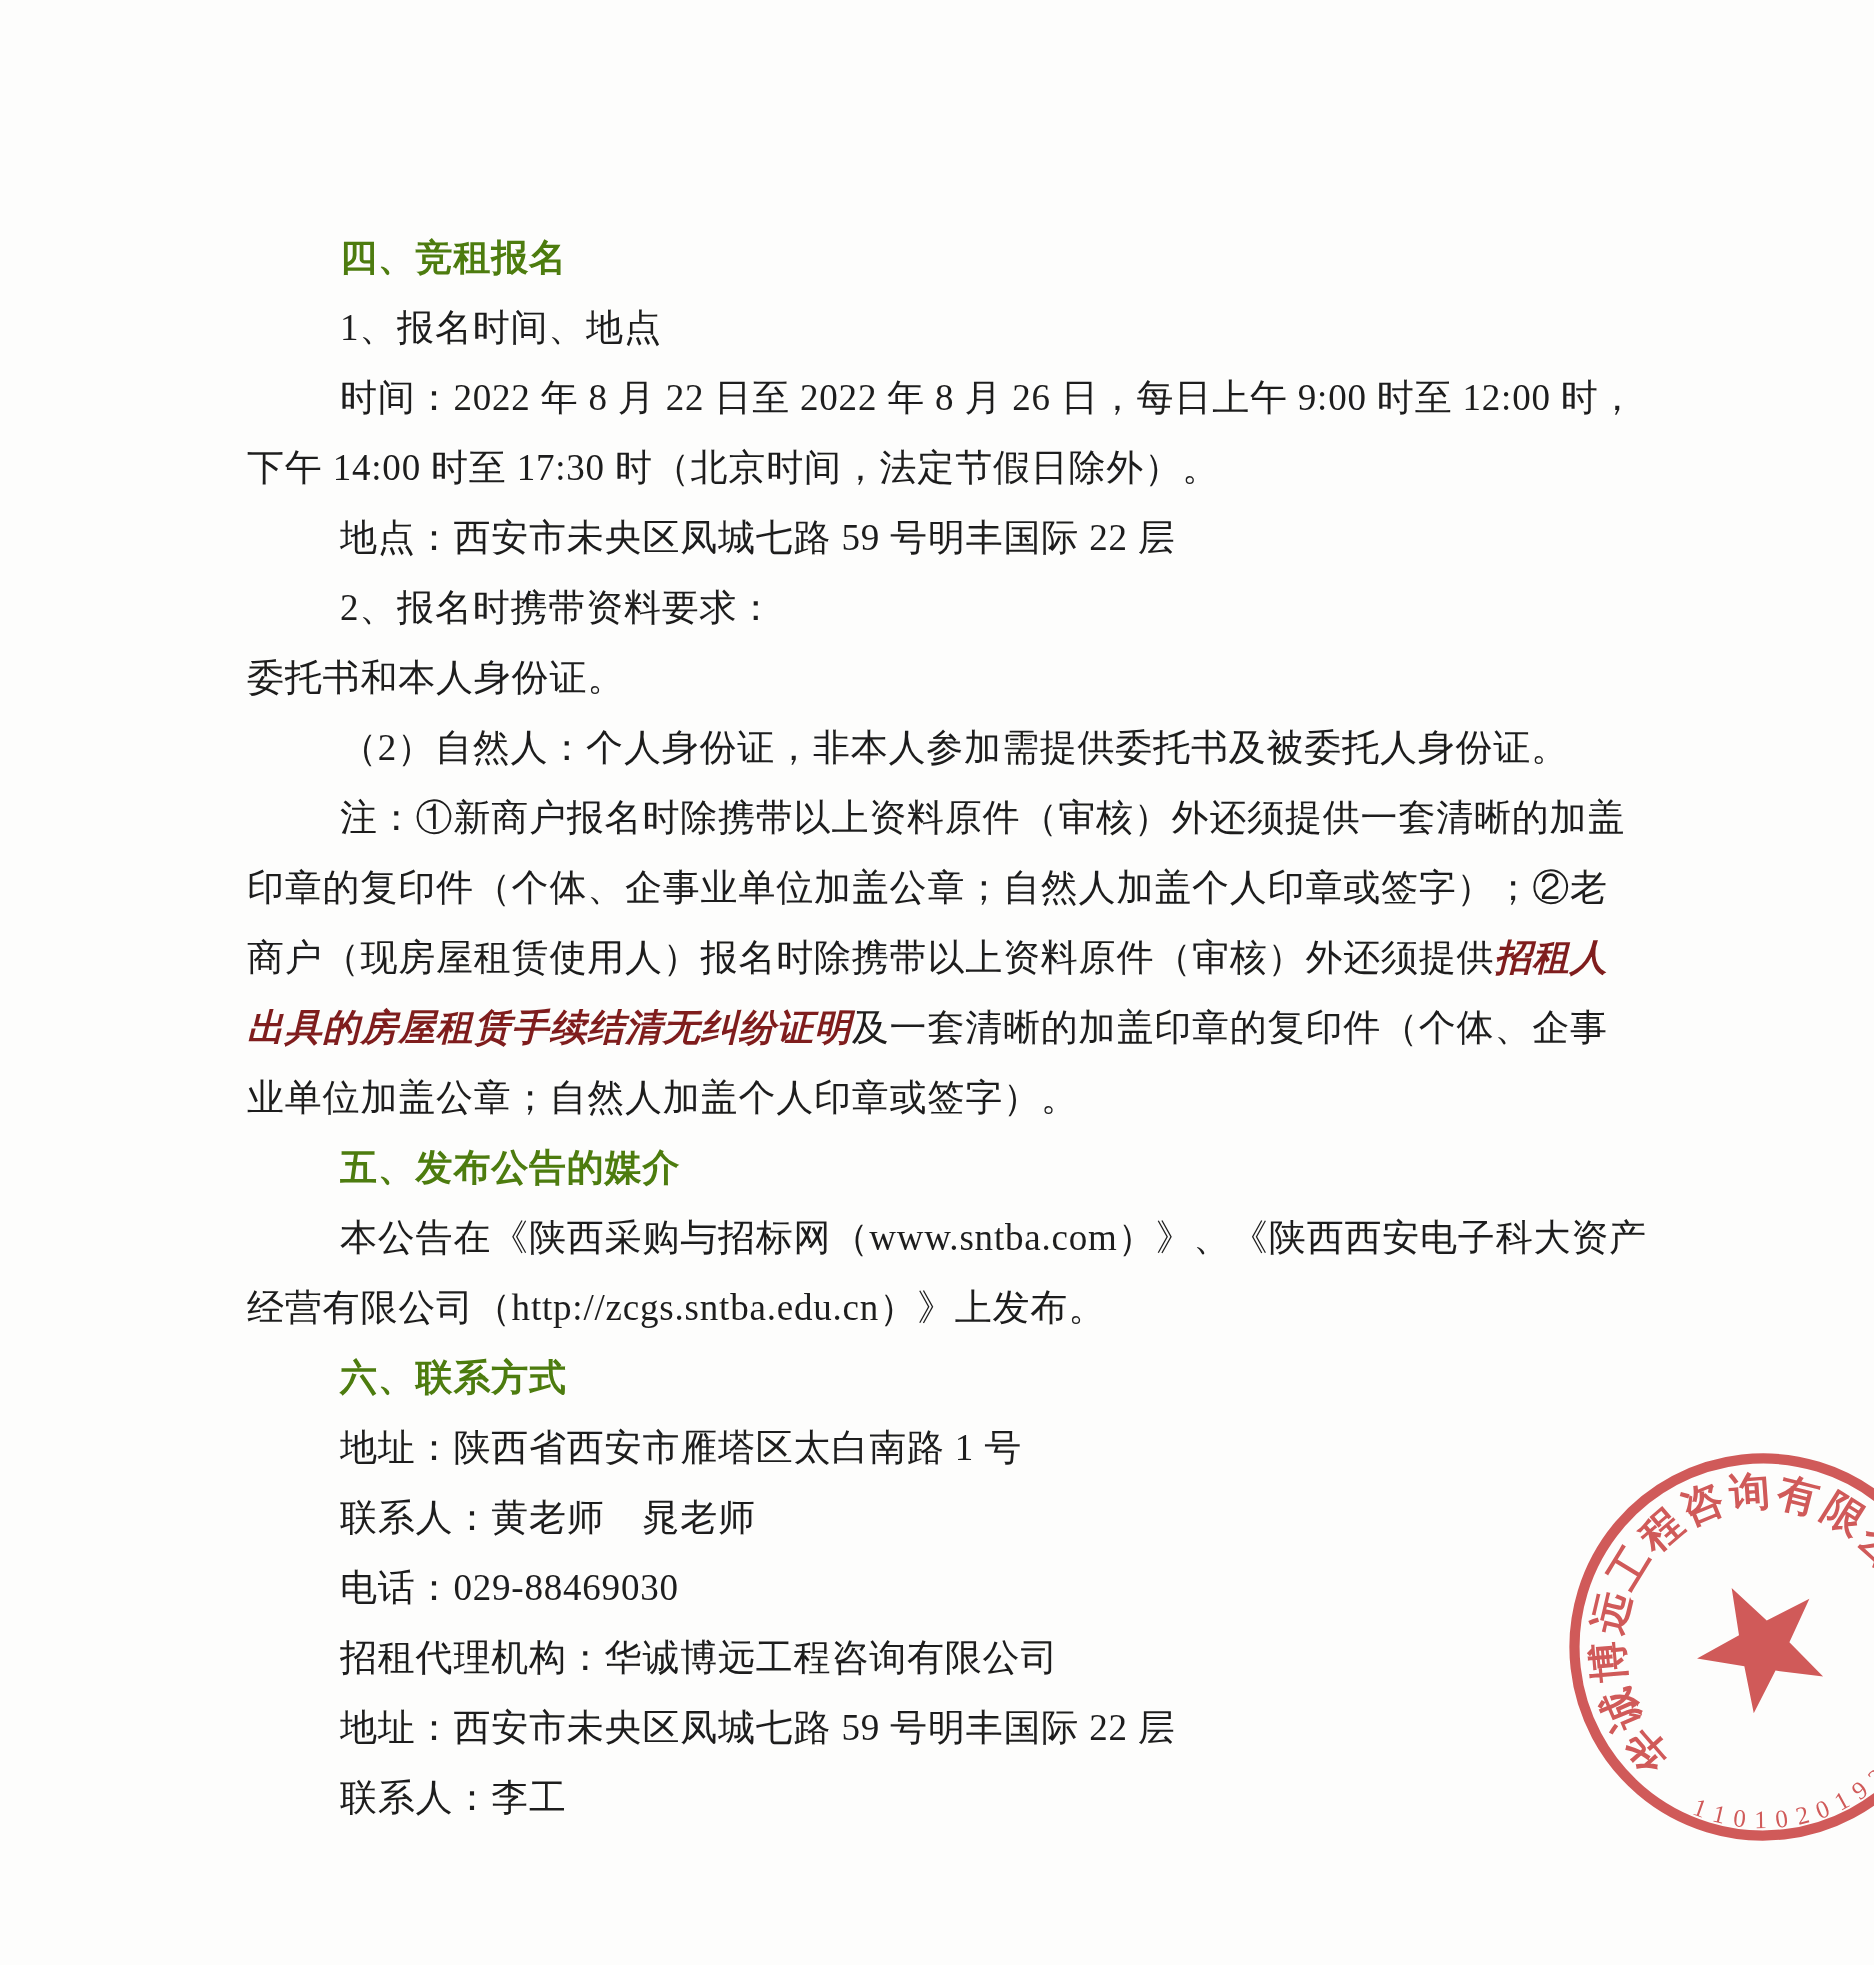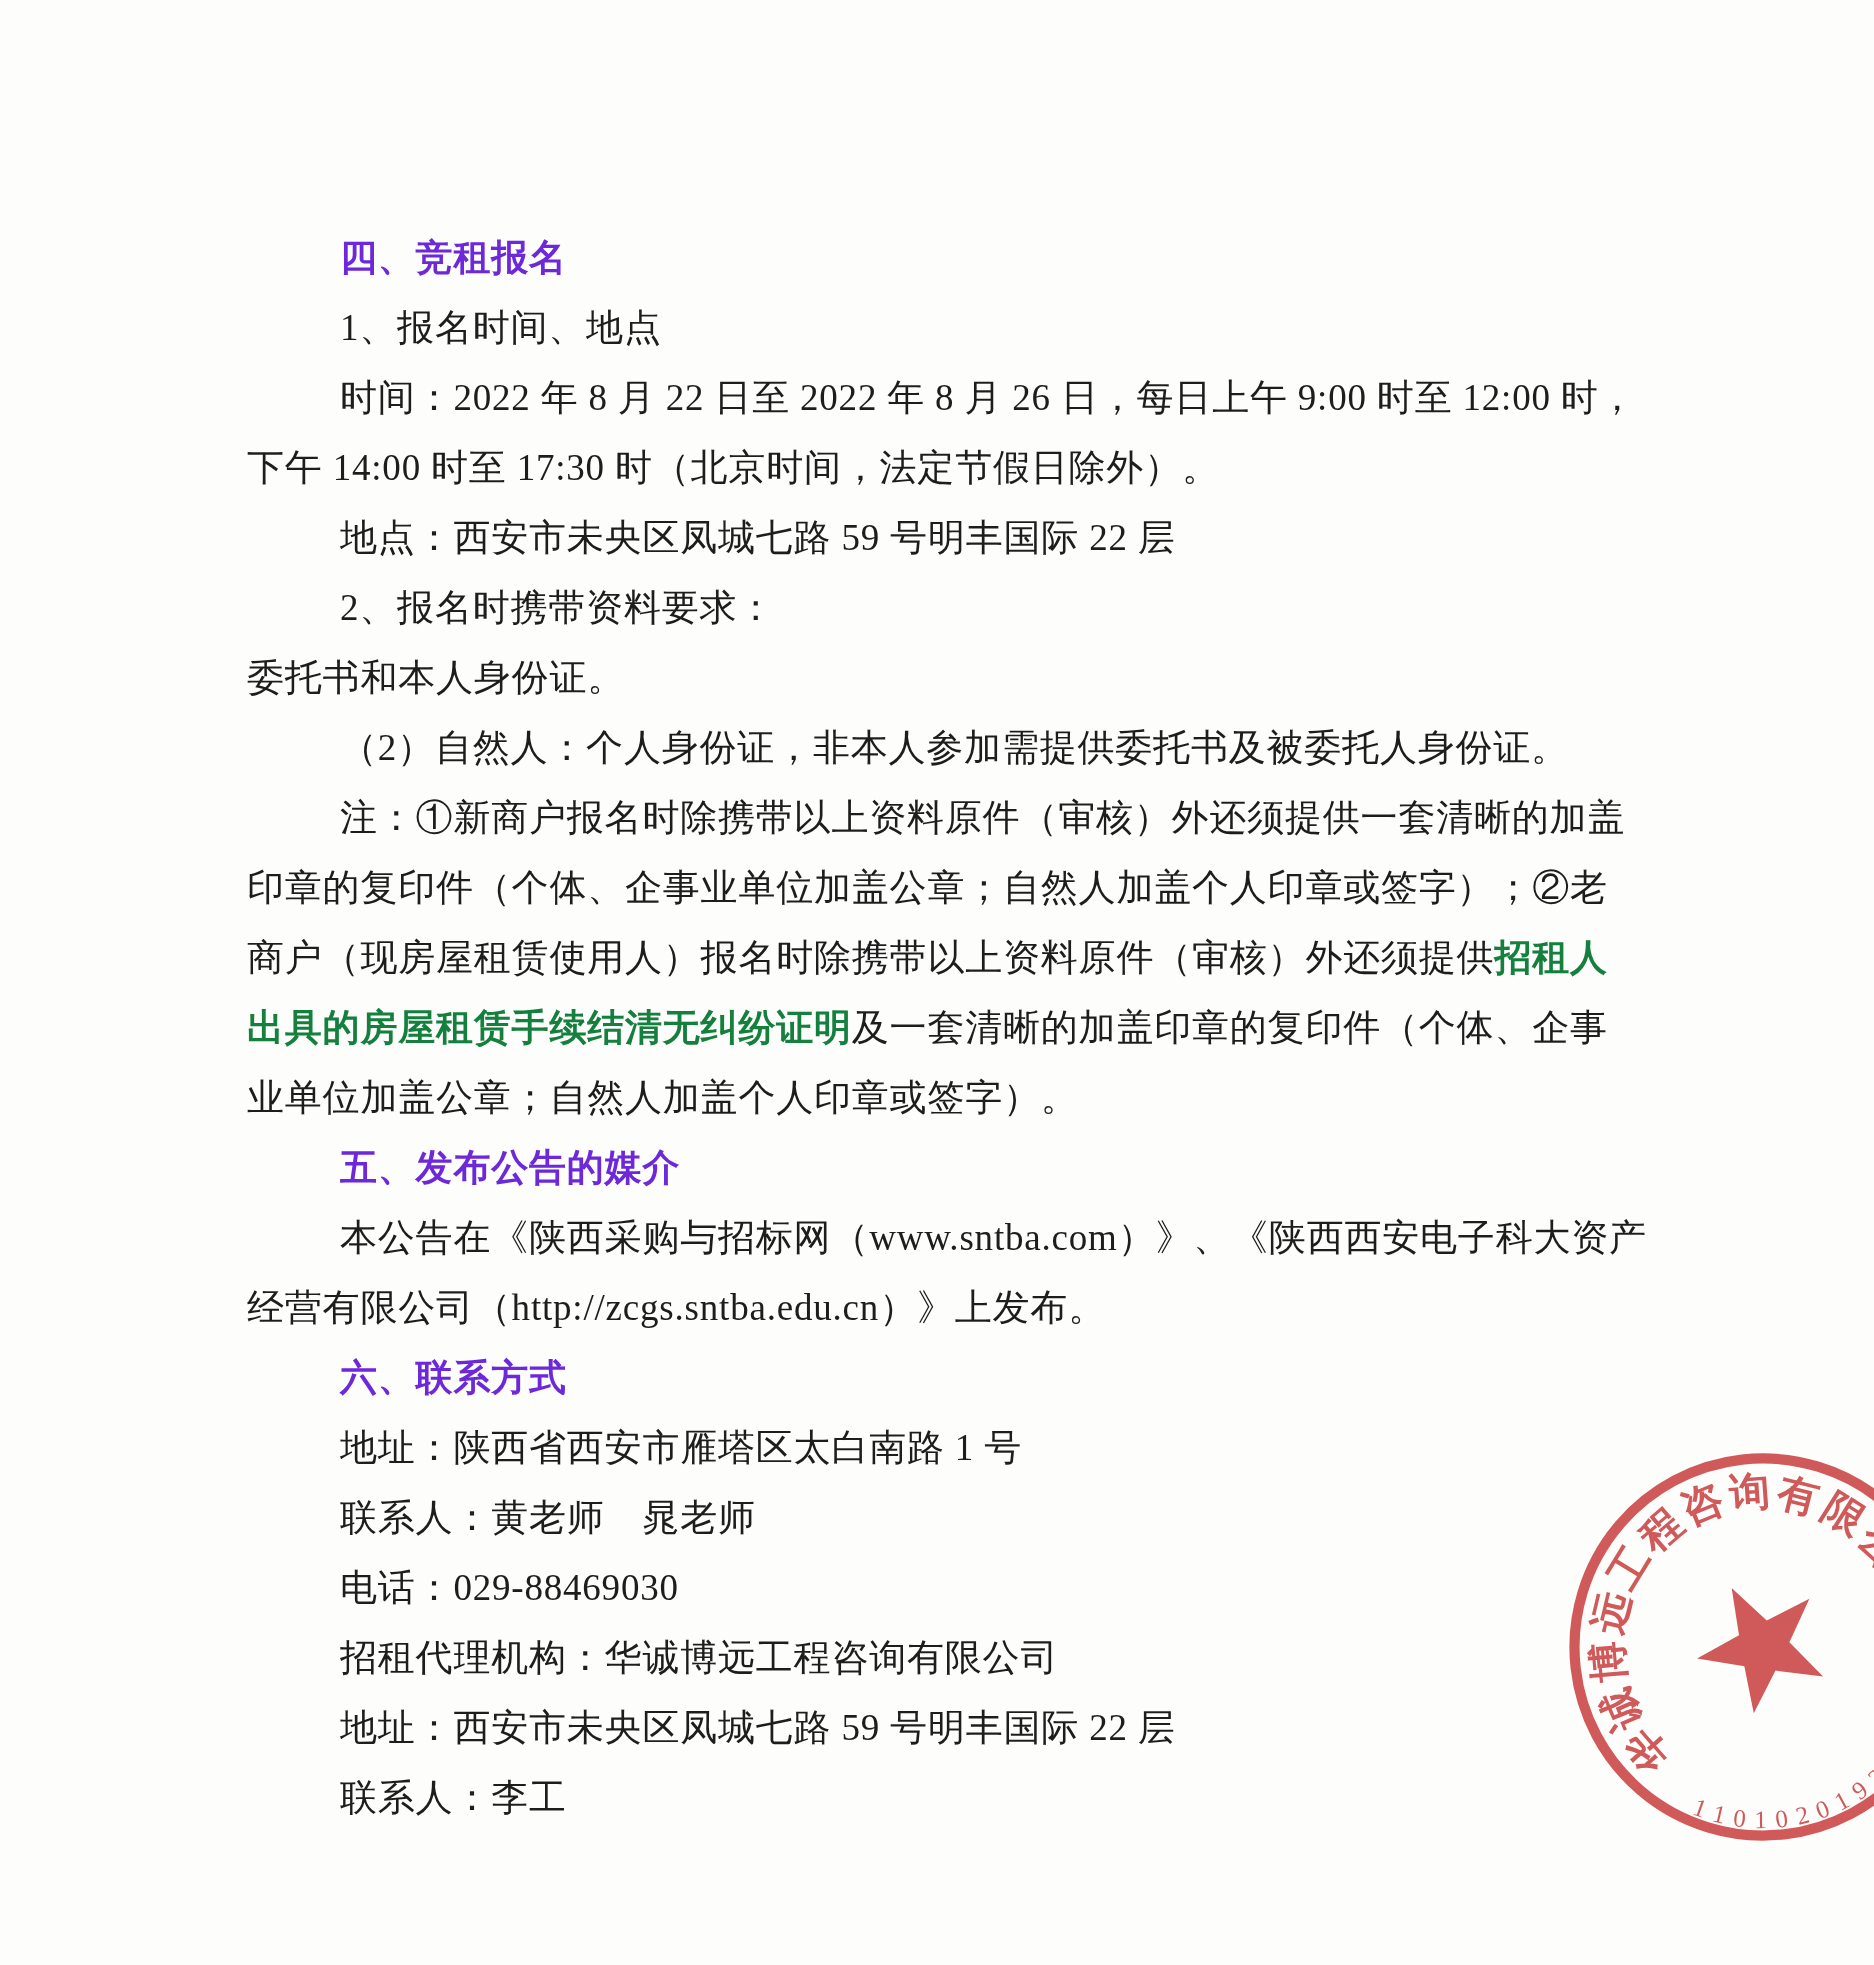--- a/index.html
+++ b/index.html
@@ -14,22 +14,22 @@
   }
   
   .textflow{
     position:absolute;left:247px;top:223px;width:1387px;
     color:#1d1d1d;font-size:37px;letter-spacing:0.8px;
   }
   .line{
     height:70px;line-height:70px;white-space:nowrap;
   }
   .line.ind{padding-left:93px;}
-  .line.hd{font-weight:700;color:#6d28d9;}
-  .line b{font-weight:700;color:#15803d;}
+  .line.hd{font-weight:700;color:#4d7c0f;}
+  .line b{font-weight:700;color:#7f1d1d;font-style:italic;}
   
   .seal{
     position:absolute;width:432px;height:432px;opacity:0.84;
     pointer-events:none;
   }
   .seal svg{width:100%;height:100%;}
   .seal-right{left:1547px;top:1431px;transform:rotate(-28deg);}
   .seal text{font-family:"Liberation Serif","DejaVu Serif",serif;}
   .seal .arc-company{font-size:104px;letter-spacing:10px;font-weight:700;}
   .seal .arc-number{font-size:64px;letter-spacing:24px;}

